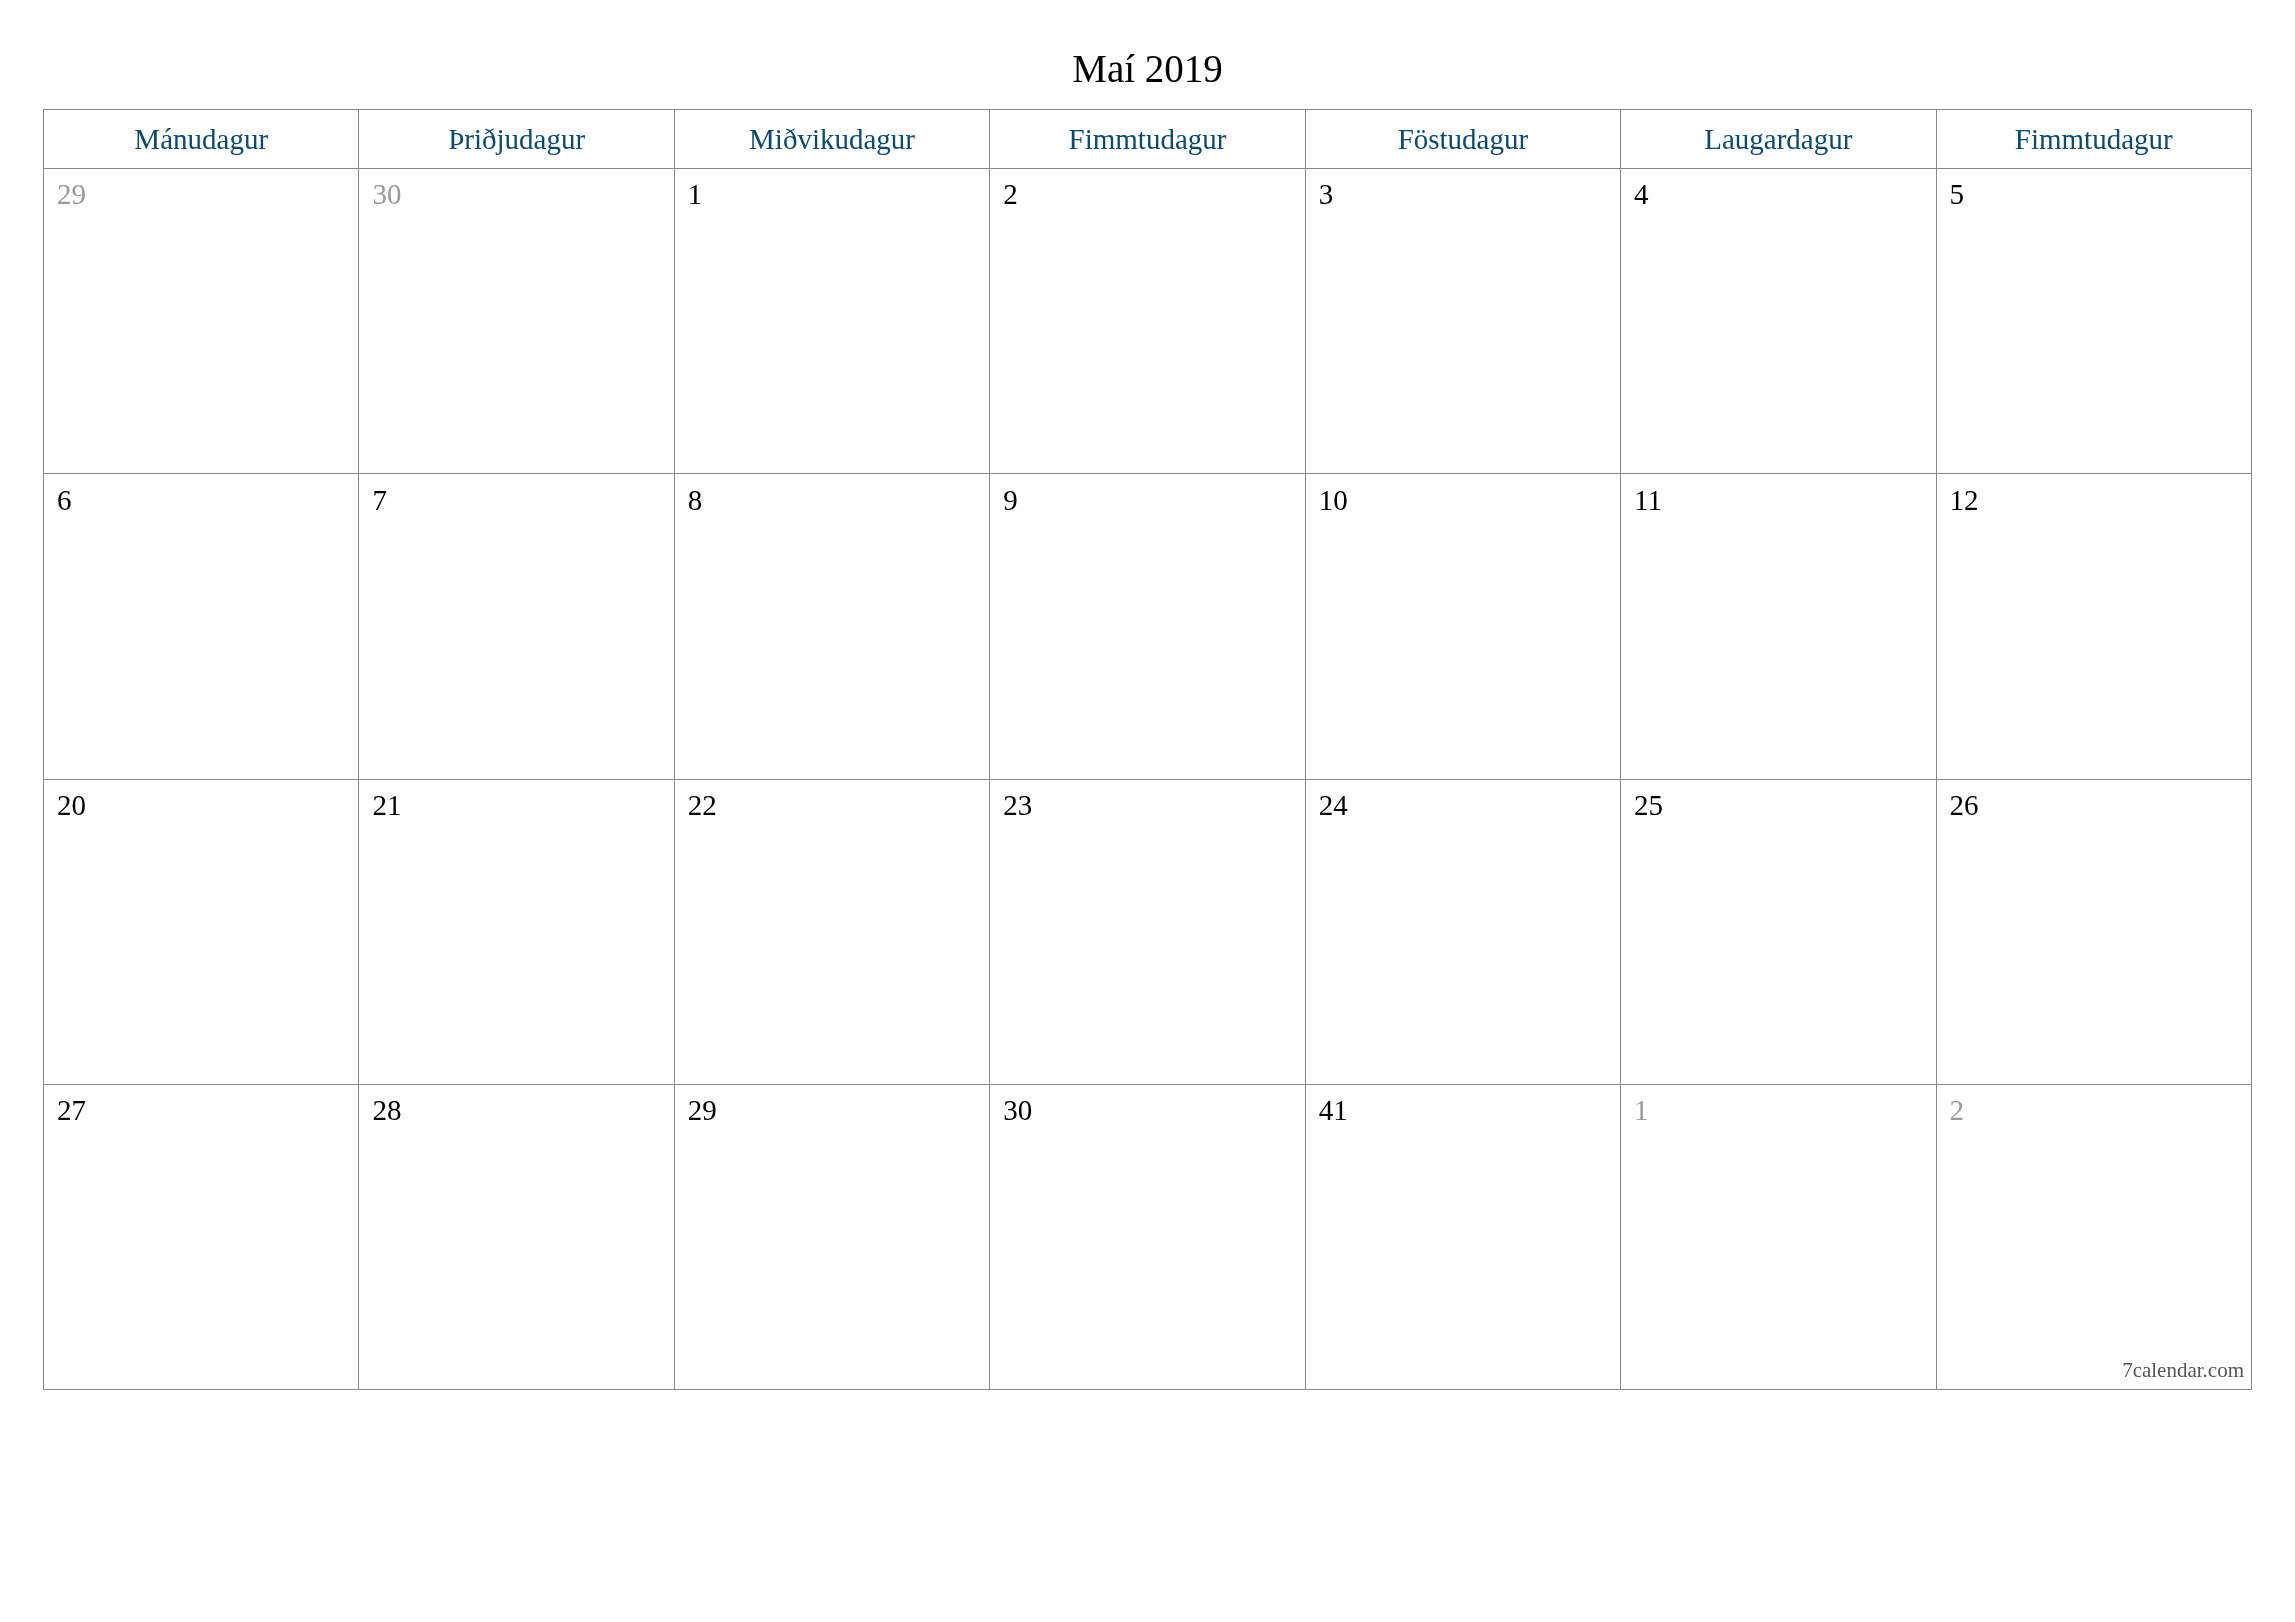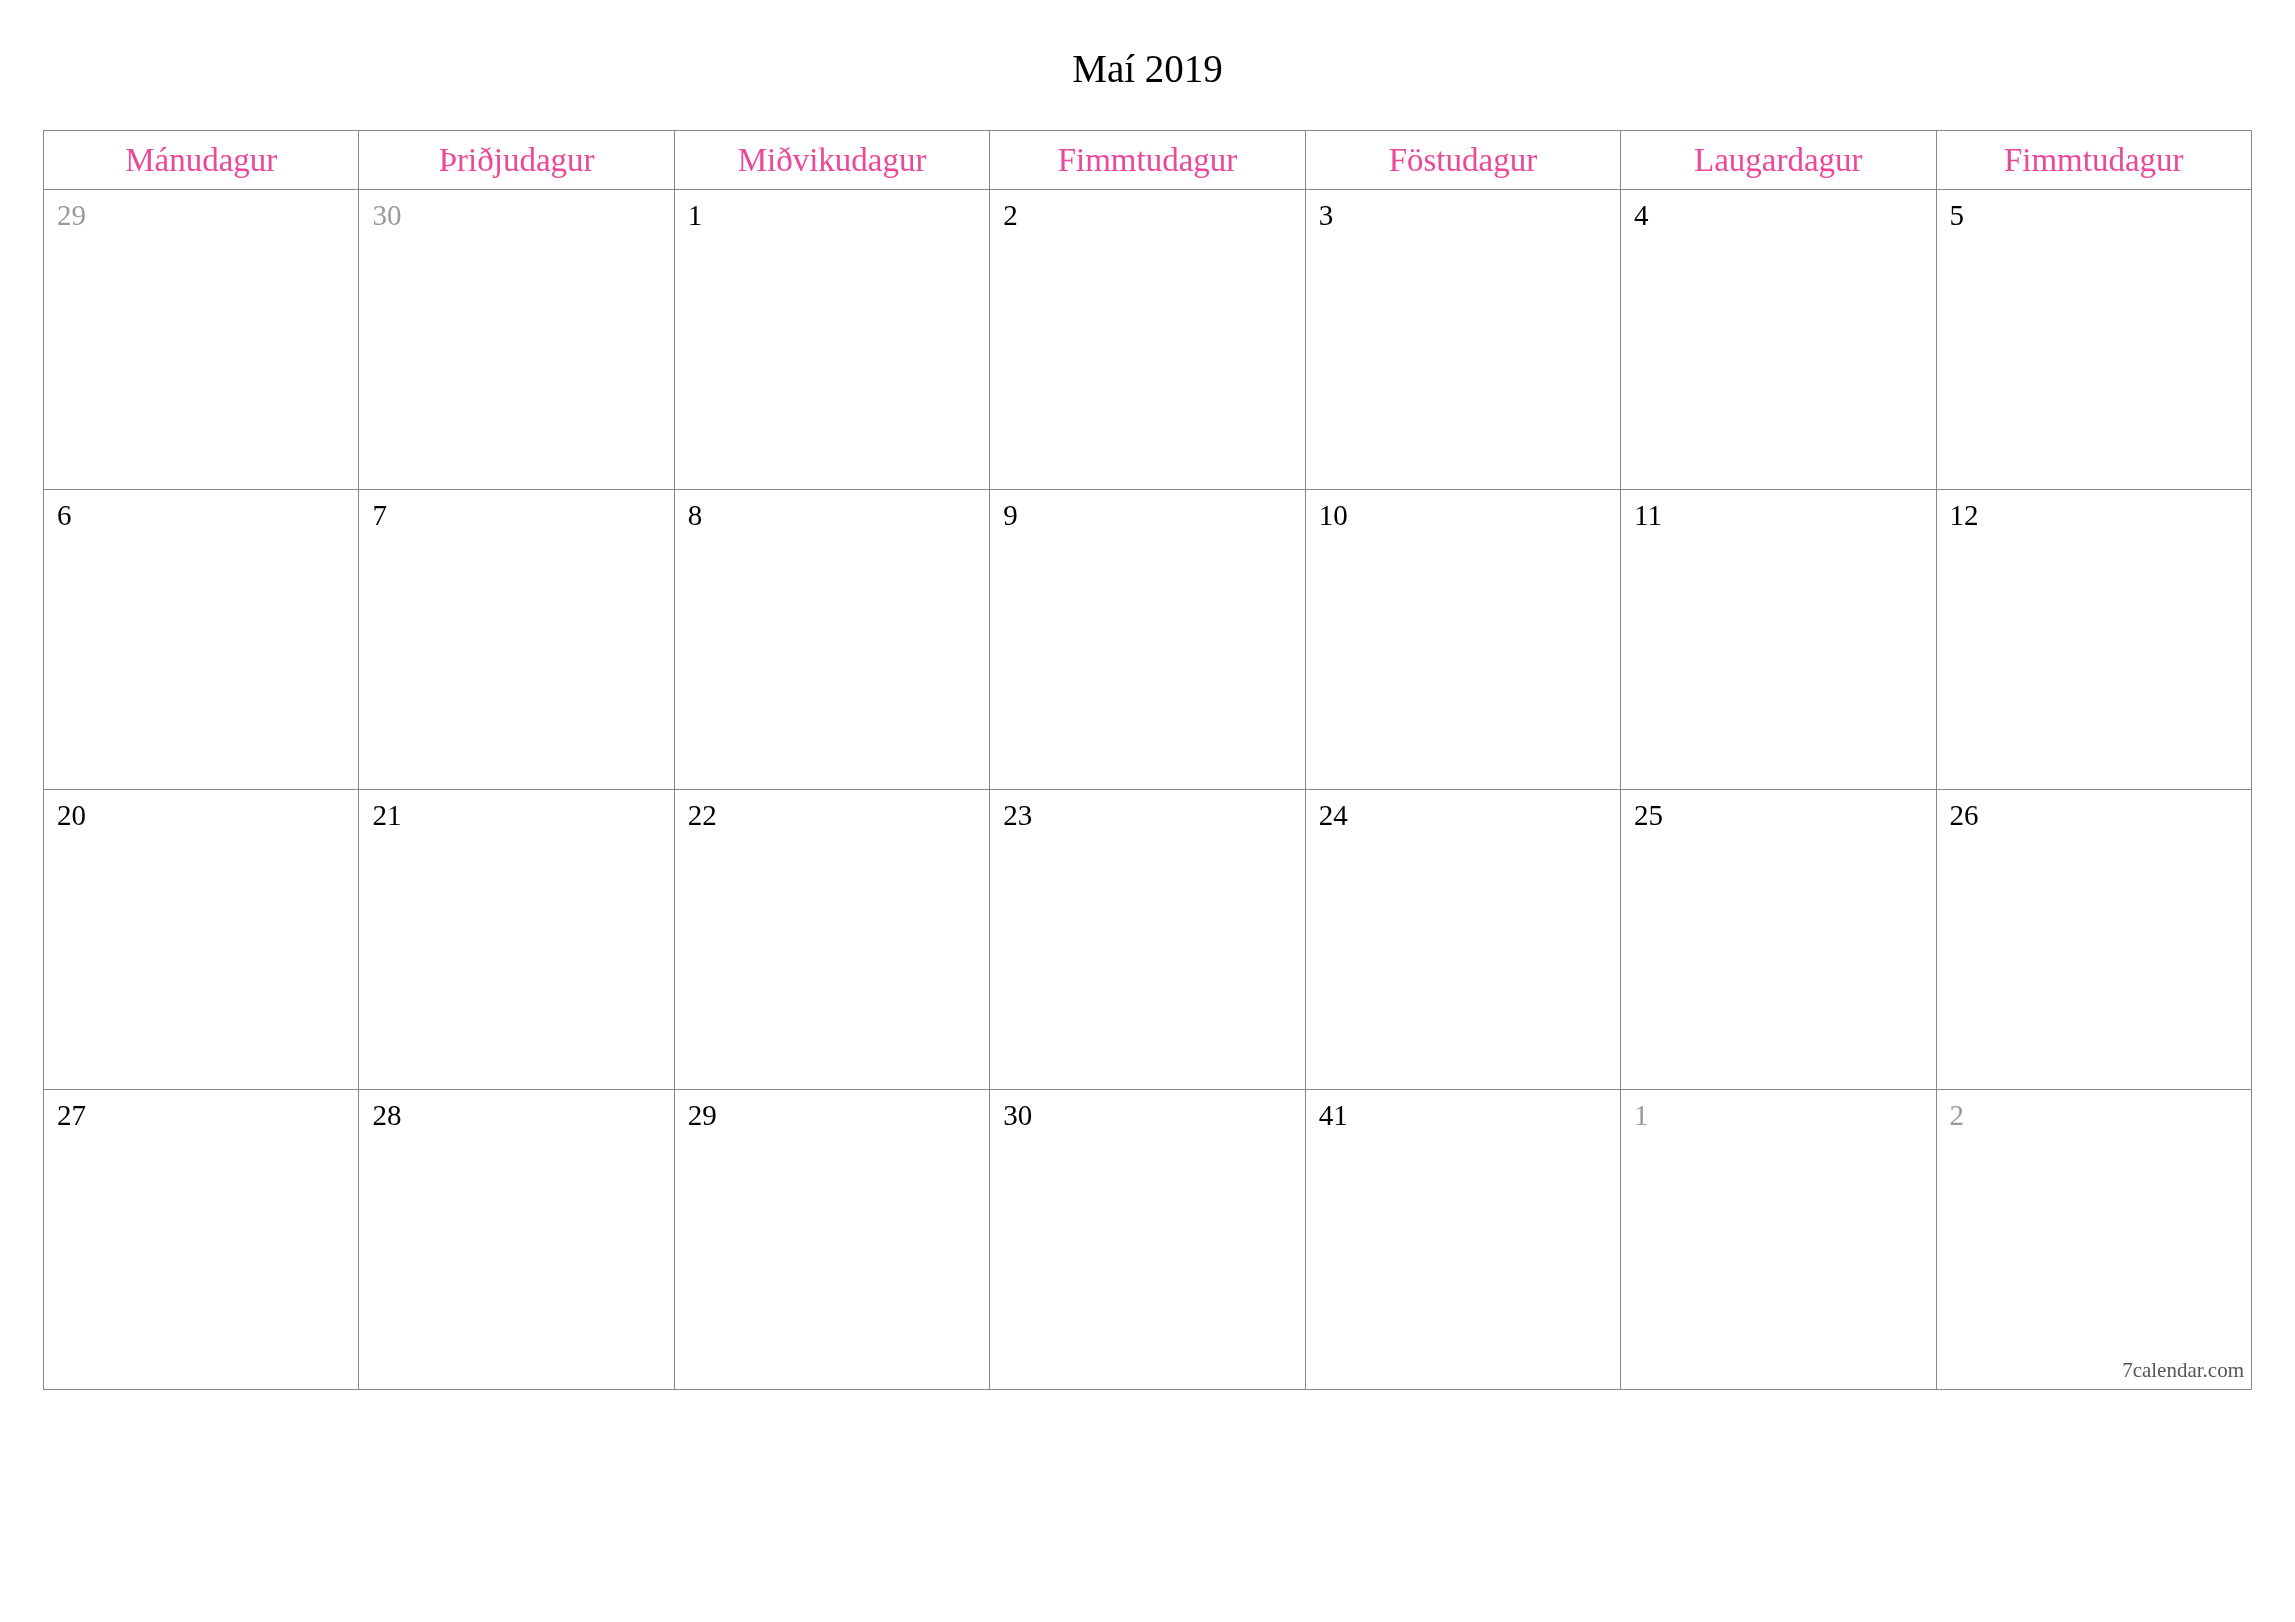--- a/index.html
+++ b/index.html
@@ -3,41 +3,40 @@
 <meta charset="utf-8">
 <style>
   * { box-sizing: border-box; margin: 0; padding: 0; }
   html, body { width: 2295px; height: 1623px; background: #fff; font-family: "Times New Roman", Times, serif; }
   .page {
     width: 2295px;
     height: 1416px;
     padding: 46px 43px 26px 43px;
     display: flex;
     flex-direction: column;
-    gap: 21px;
   }
   .title {
     text-align: center;
     font-size: 39px;
     color: #000;
     margin-bottom: 18.3px;
     font-weight: 400;
   }
   table.calendar {
     width: 100%;
     flex: 1;
     border-collapse: collapse;
     table-layout: fixed;
   }
   table.calendar th {
     border: 1.3px solid #888;
     height: 59px;
-    font-size: 33px;
+    font-size: 29px;
     font-weight: 400;
-    color: #ec4899;
+    color: #0c4a6e;
     text-align: center;
     vertical-align: middle;
     background: #fff;
   }
   table.calendar td {
     border: 1.3px solid #888;
     height: 262px;
     vertical-align: top;
     padding: 9.2px 13px;
     font-size: 29px;

